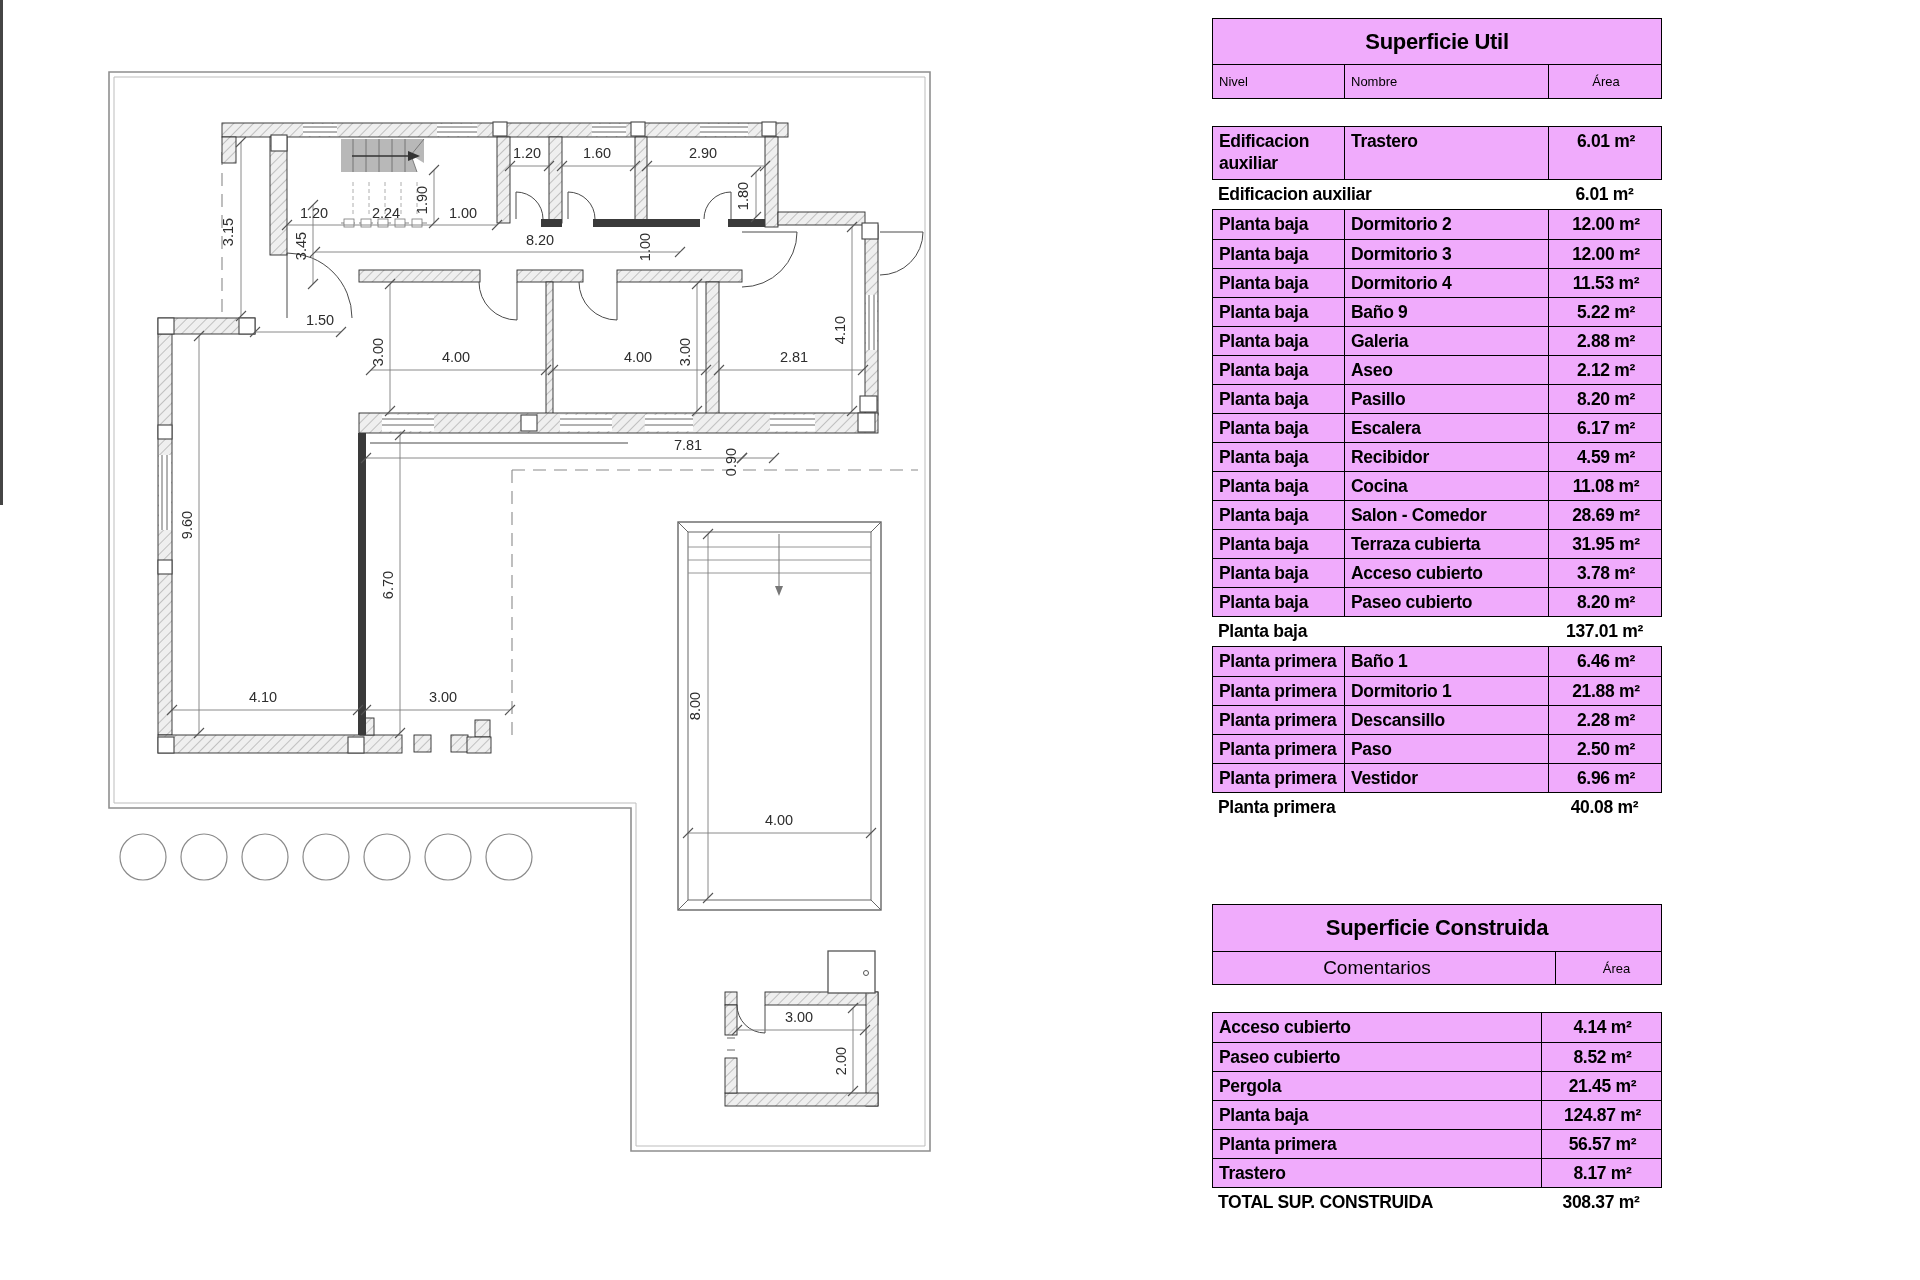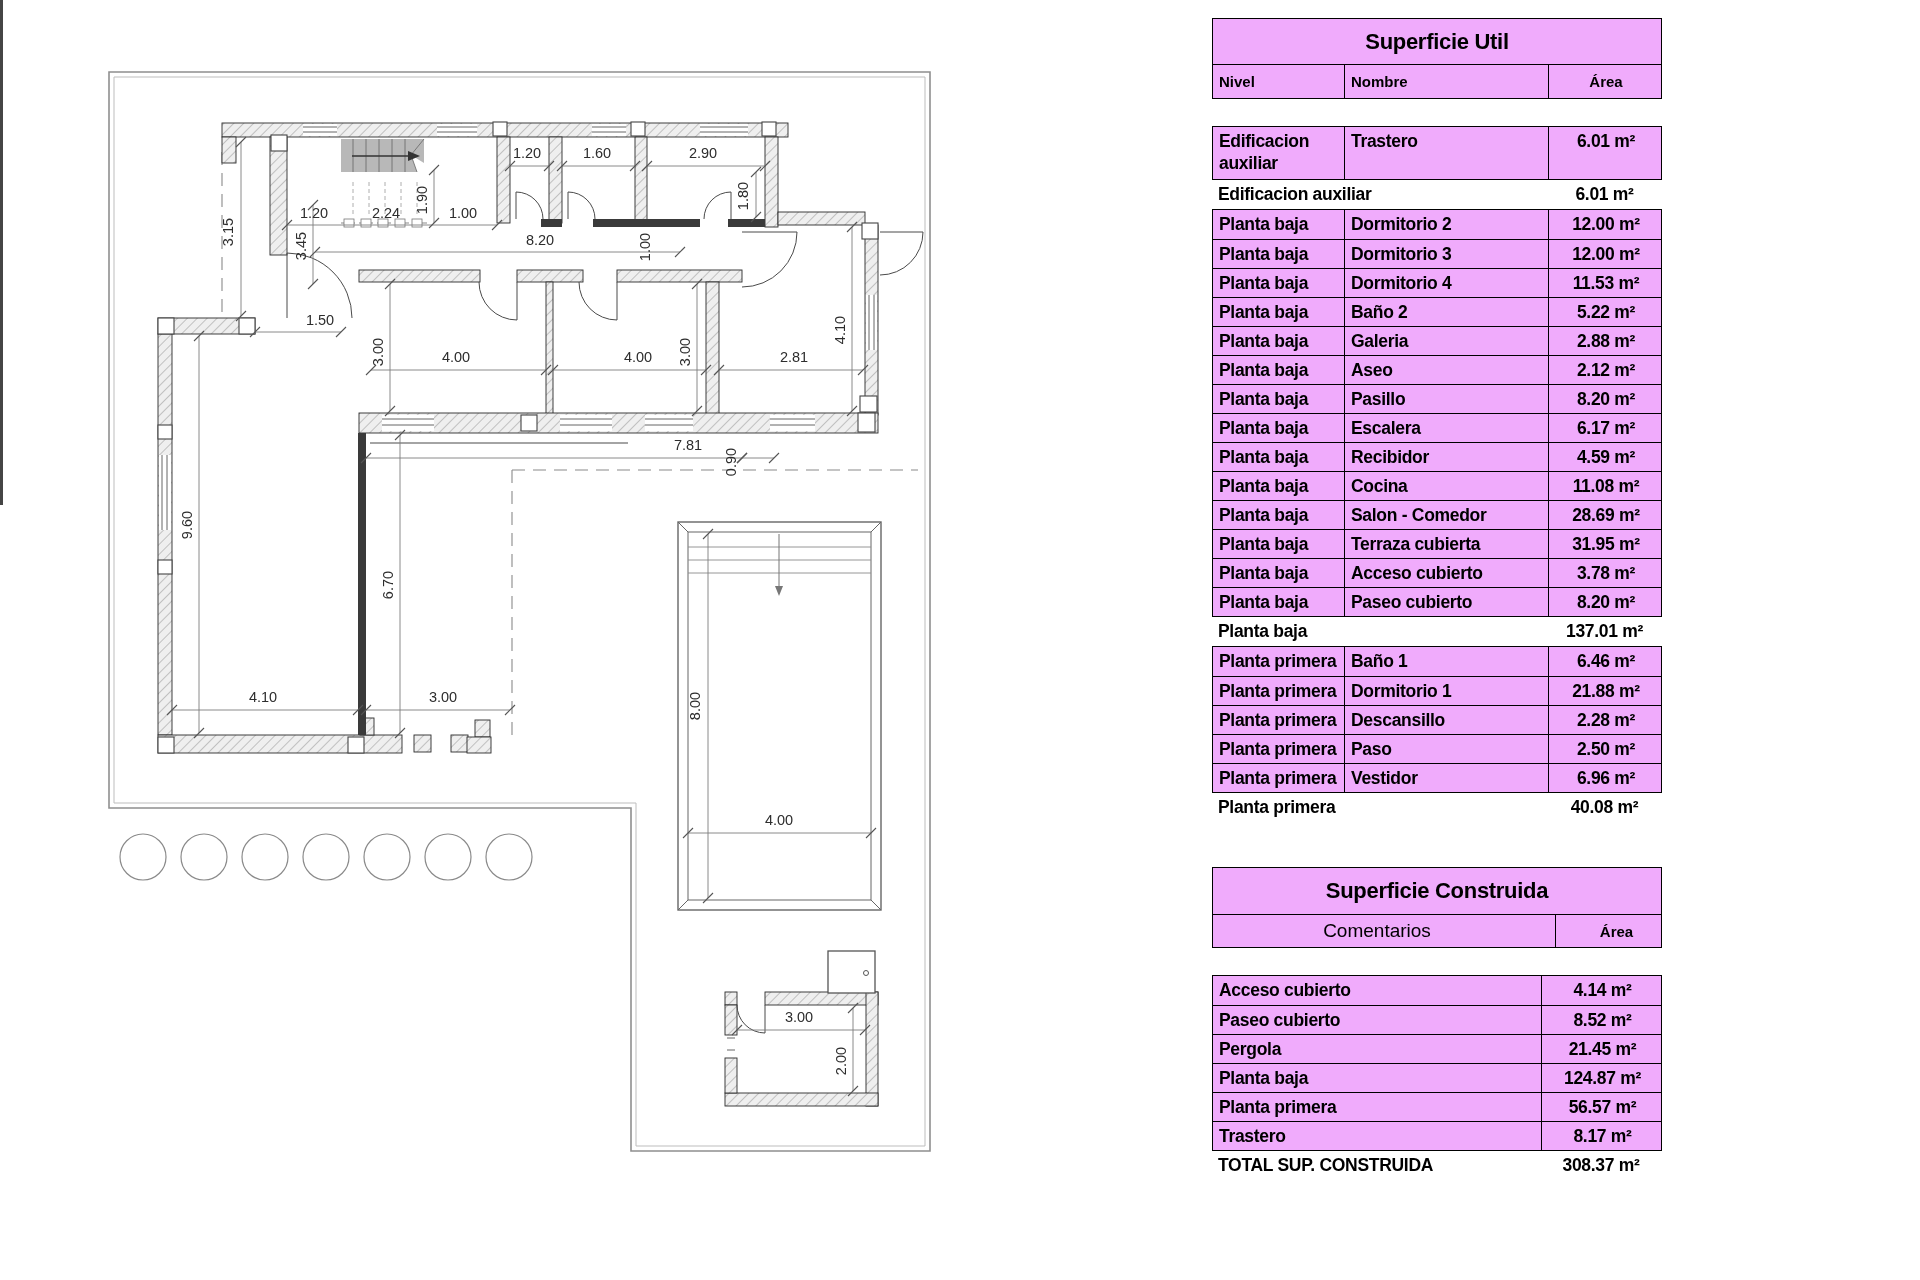--- a/index.html
+++ b/index.html
@@ -8,21 +8,21 @@
   svg{position:absolute;left:0;top:0;}
   
   .tbl{position:absolute;left:1212px;width:450px;}
   .block{border:1.5px solid #000;box-sizing:border-box;background:#f0abfc;}
   .title-row{height:45px;display:flex;align-items:center;justify-content:center;
     font-size:22px;font-weight:bold;letter-spacing:-0.3px;}
   .t2 .title-row{height:46px;}
   .hdr{display:grid;border-top:1.5px solid #000;}
   .t1 .hdr{grid-template-columns:131px 204px 115px;height:33px;}
   .t2 .hdr{grid-template-columns:328px 122px;height:32px;gap:14px;}
-  .hdr>div{display:flex;align-items:center;font-weight:bold;font-size:15px;
+  .hdr>div{display:flex;align-items:center;font-weight:normal;font-size:13px;
     border-left:1.2px solid #000;padding-left:6px;box-sizing:border-box;}
   .hdr>div:first-child{border-left:none;}
   .hdr>div.center{justify-content:center;padding-left:0;}
   .hdr>div.normal{font-weight:normal;font-size:19px;}
   .rows-block{margin-top:27px;}
   .trow{display:grid;box-sizing:border-box;}
   .t1 .trow{grid-template-columns:131px 204px 115px;}
   .t2 .trow{grid-template-columns:328px 122px;}
   .trow{height:29px;border-top:1.2px solid #000;}
   .trow:first-child{border-top:none;}
@@ -356,21 +356,21 @@
             <div>Dormitorio 3</div>
             <div class="area">12.00 m²</div>
           </div>
           <div class="trow">
             <div>Planta baja</div>
             <div>Dormitorio 4</div>
             <div class="area">11.53 m²</div>
           </div>
           <div class="trow">
             <div>Planta baja</div>
-            <div>Baño 2</div>
+            <div>Baño 9</div>
             <div class="area">5.22 m²</div>
           </div>
           <div class="trow">
             <div>Planta baja</div>
             <div>Galeria</div>
             <div class="area">2.88 m²</div>
           </div>
           <div class="trow">
             <div>Planta baja</div>
             <div>Aseo</div>
@@ -448,21 +448,21 @@
             <div class="area">6.96 m²</div>
           </div>
         </div>
         <div class="sumrow">
           <div>Planta primera</div>
           <div class="area">40.08 m²</div>
         </div>
       </div>
   </div>
 
-  <div class="tbl t2" style="top:867px">
+  <div class="tbl t2" style="top:904px">
     <div class="block">
       <div class="title-row">Superficie Construida</div>
       <div class="hdr">
         <div class="center normal">Comentarios</div>
         <div class="center">Área</div>
       </div>
     </div>
     <div id="t2-body">
         <div class="block rows-block">
           <div class="trow">

